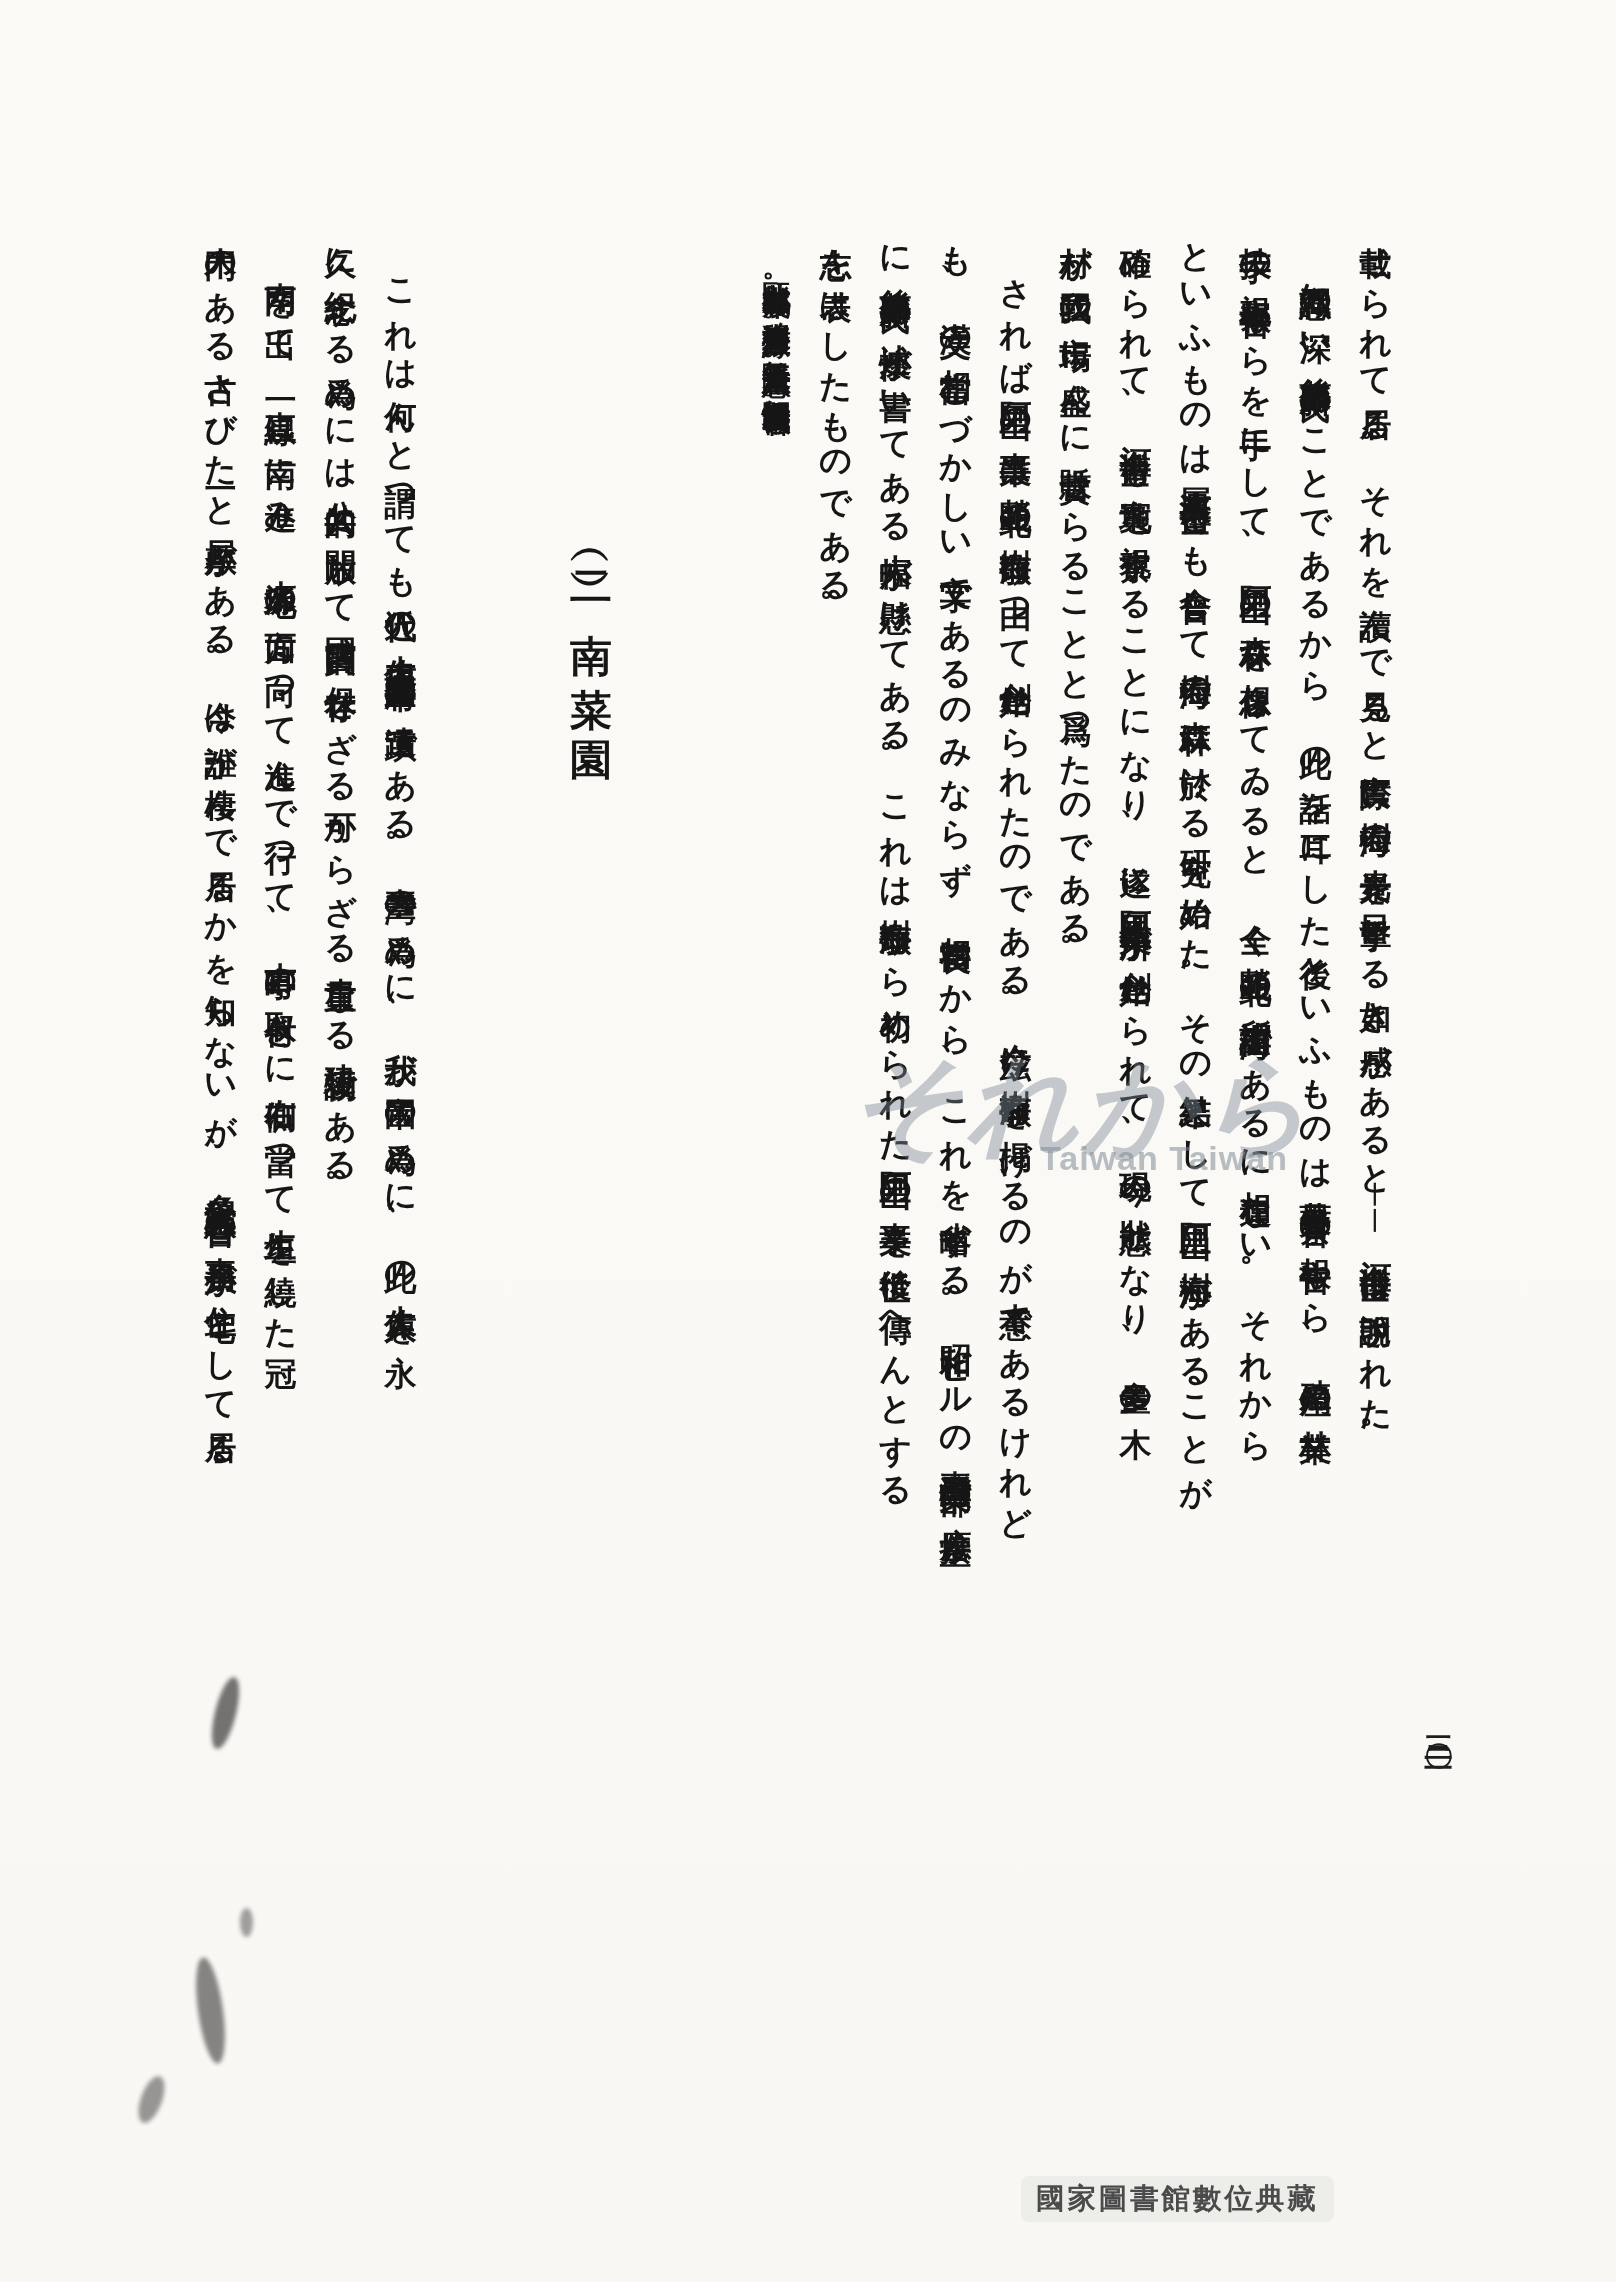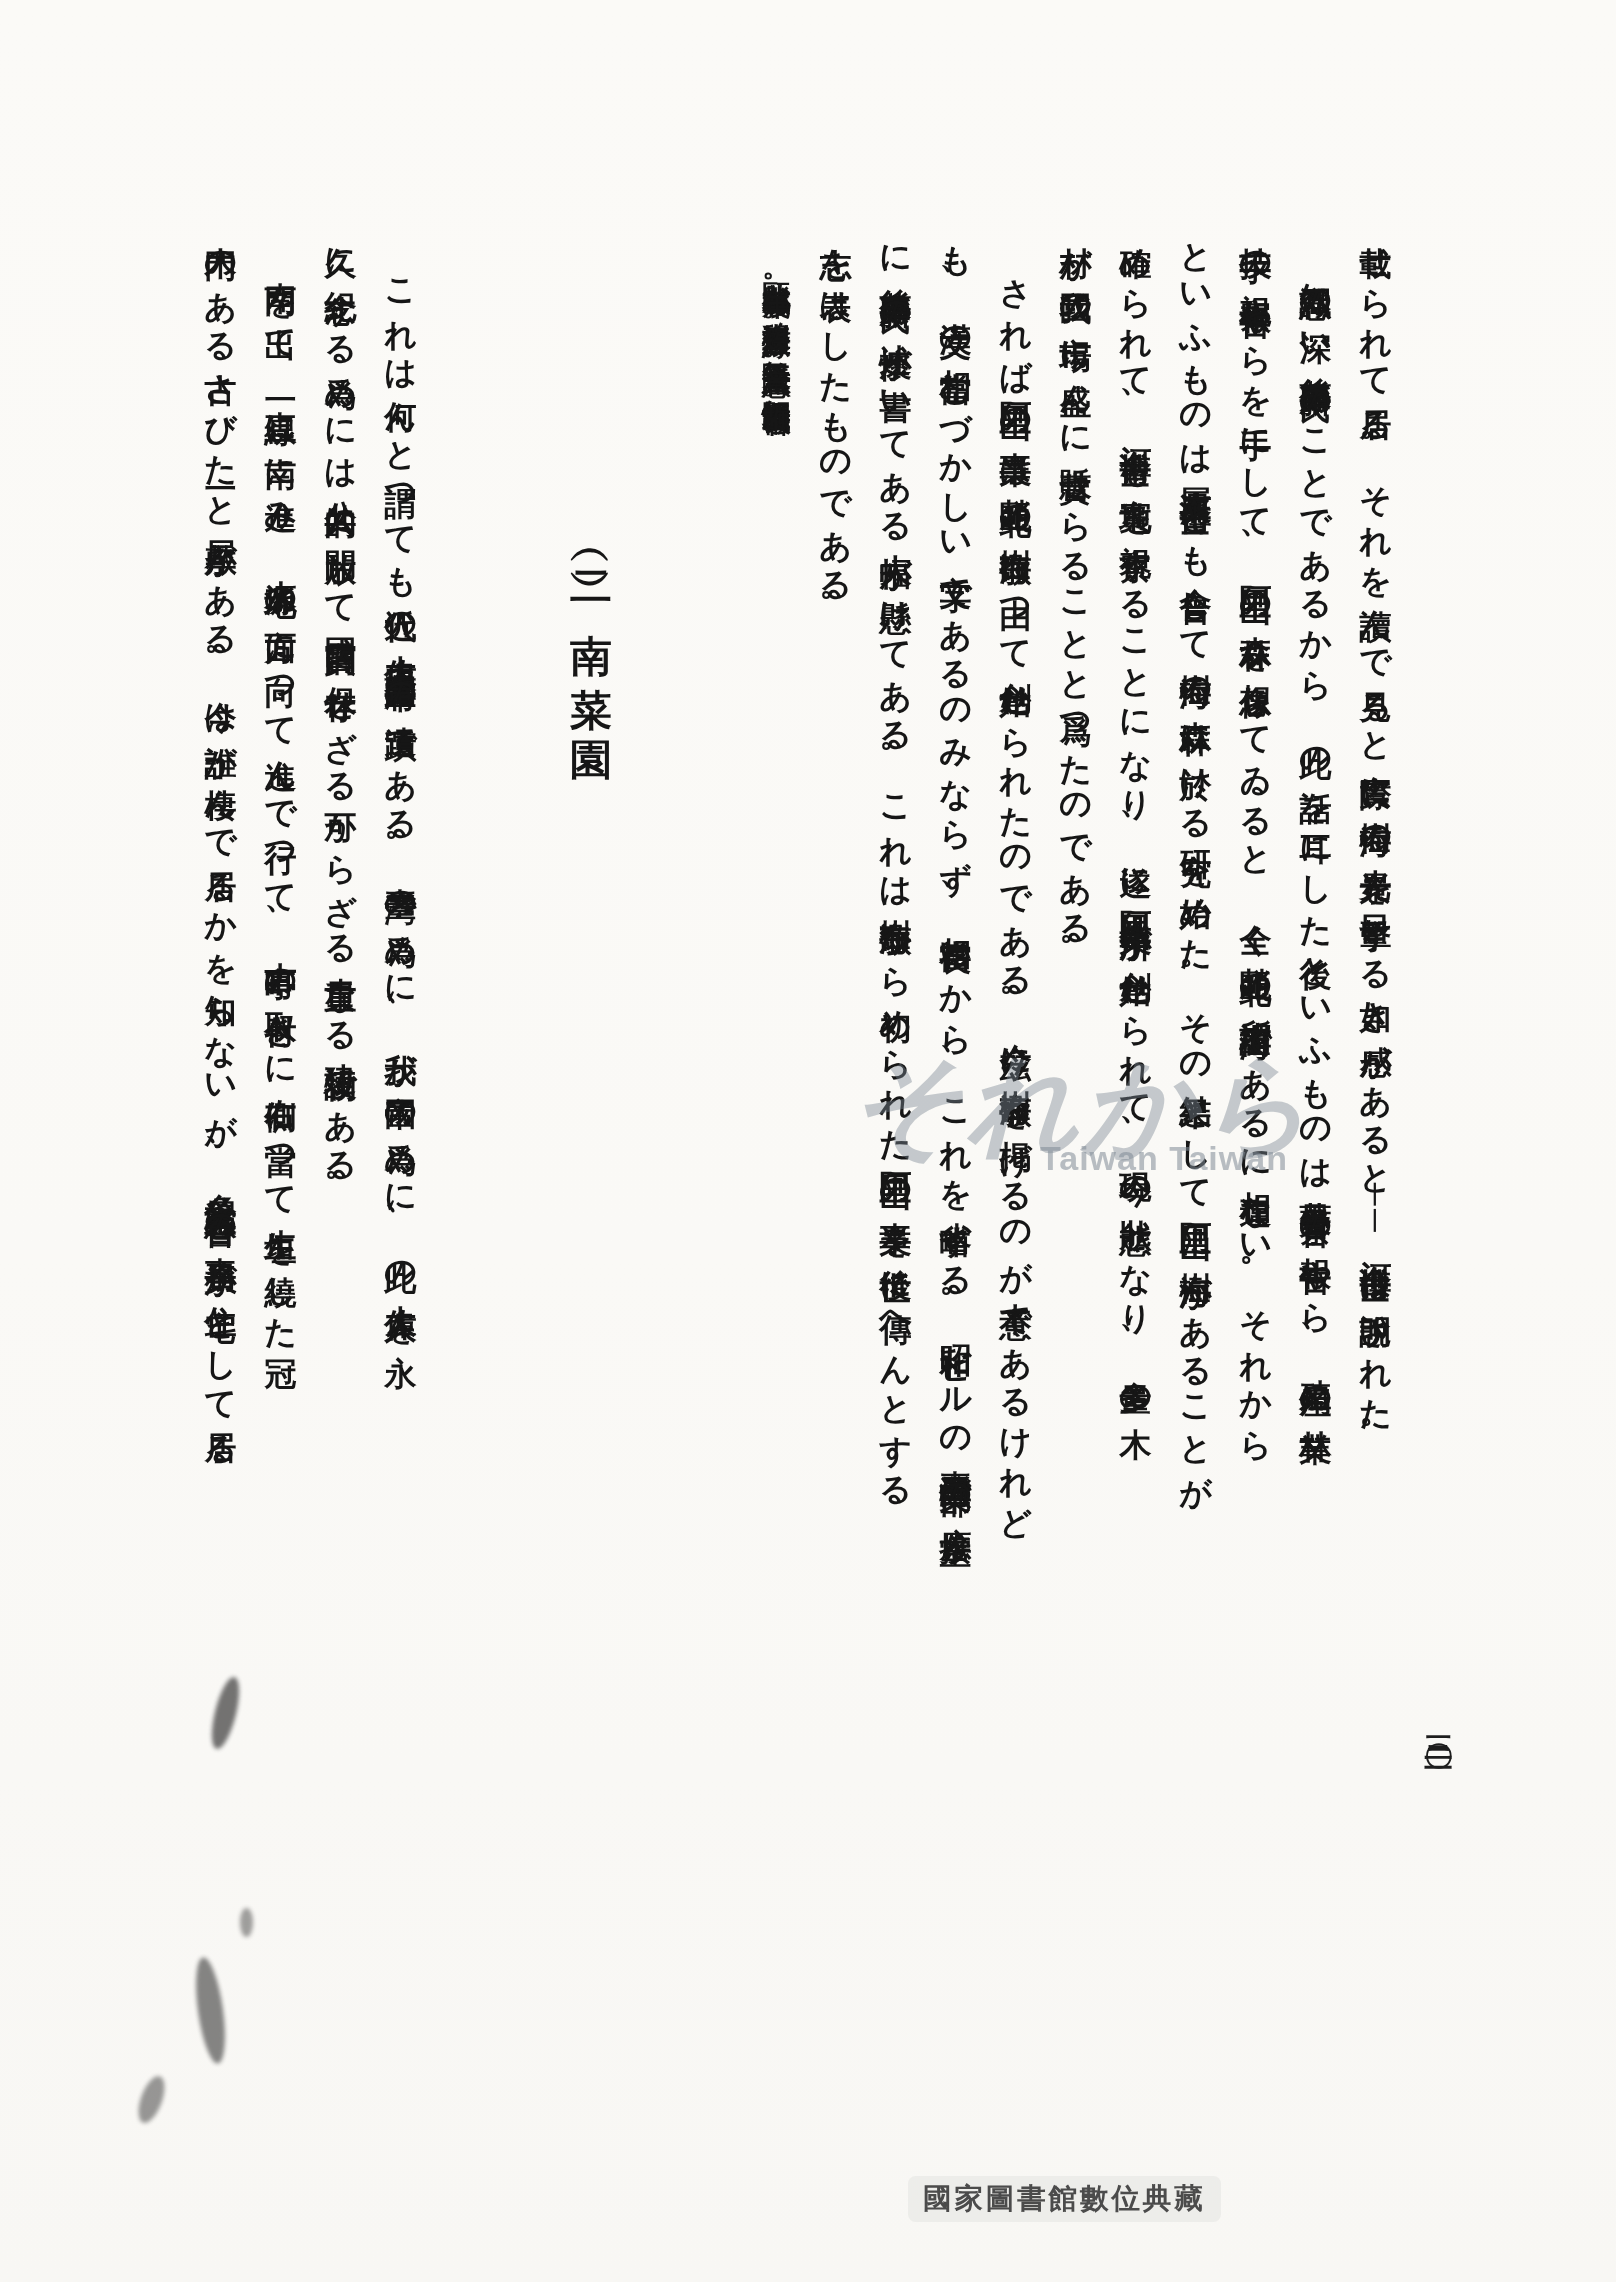--- a/index.html
+++ b/index.html
@@ -76,21 +76,21 @@
     font-size:34px;
     font-weight:bold;
     letter-spacing:1px;
     color:rgba(128,139,150,0.55);
     white-space:nowrap;
     pointer-events:none;
   }
   
   .footer{
     position:absolute;
-    left:908px;top:2176px;
+    left:1021px;top:2176px;
     padding:3.8px 15px;
     background:#ededea;
     border-radius:7.6px;
     font-size:28.5px;
     font-weight:600;
     letter-spacing:2.9px;
     color:#4b4b4b;
     white-space:nowrap;
   }
   

